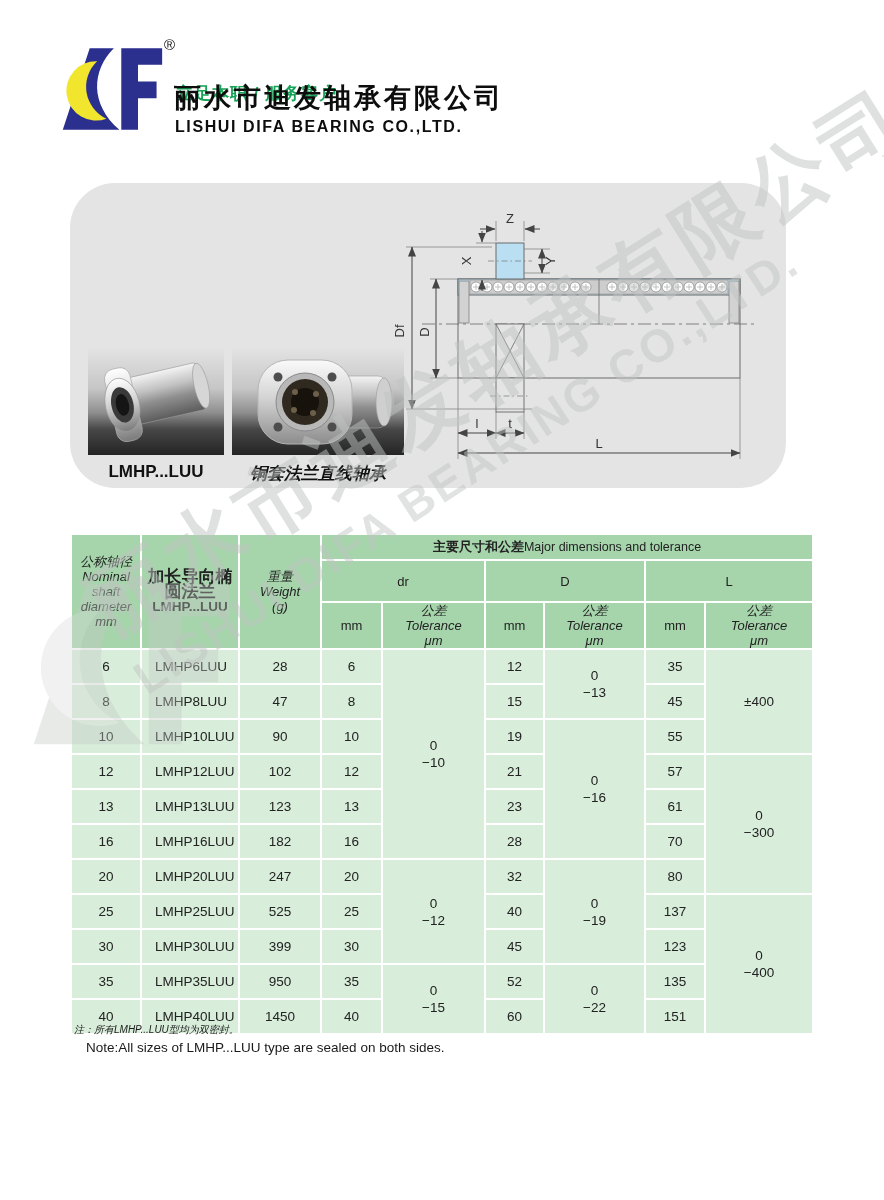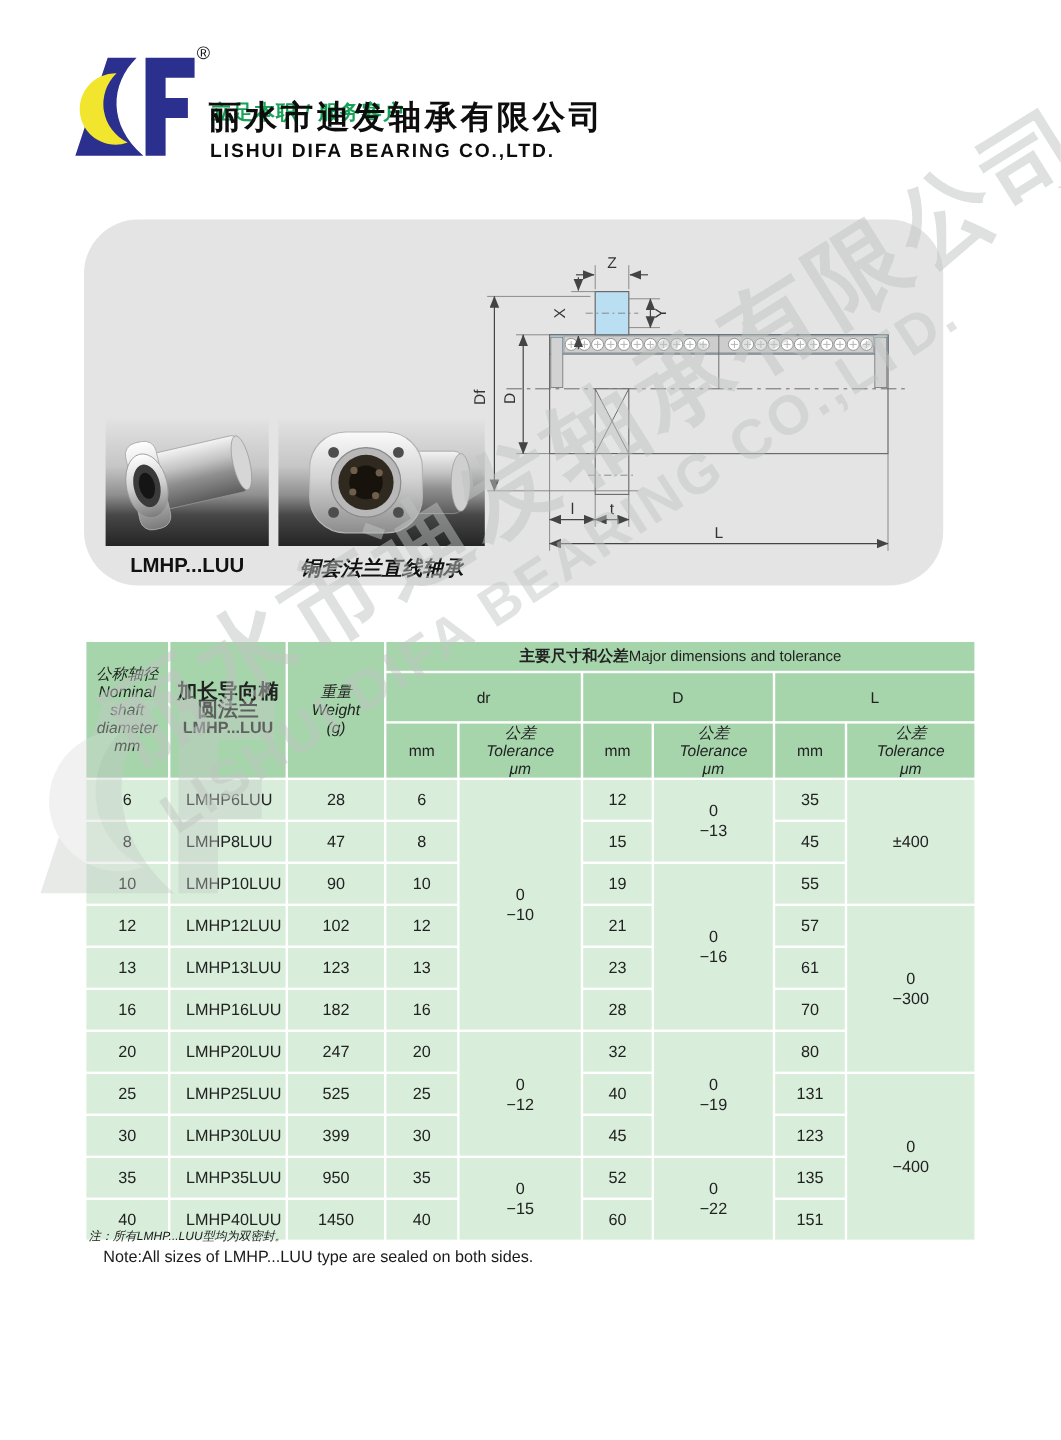--- a/index.html
+++ b/index.html
@@ -347,21 +347,21 @@
       <td rowspan="3" class="tol">0
 −19</td>
       <td>80</td>
     </tr>
     <tr>
       <td>25</td>
       <td class="model-cell">LMHP25LUU</td>
       <td>525</td>
       <td>25</td>
       <td>40</td>
-      <td>131</td>
+      <td>137</td>
       <td rowspan="4" class="tol">0
 −400</td>
     </tr>
     <tr>
       <td>30</td>
       <td class="model-cell">LMHP30LUU</td>
       <td>399</td>
       <td>30</td>
       <td>45</td>
       <td>123</td>

